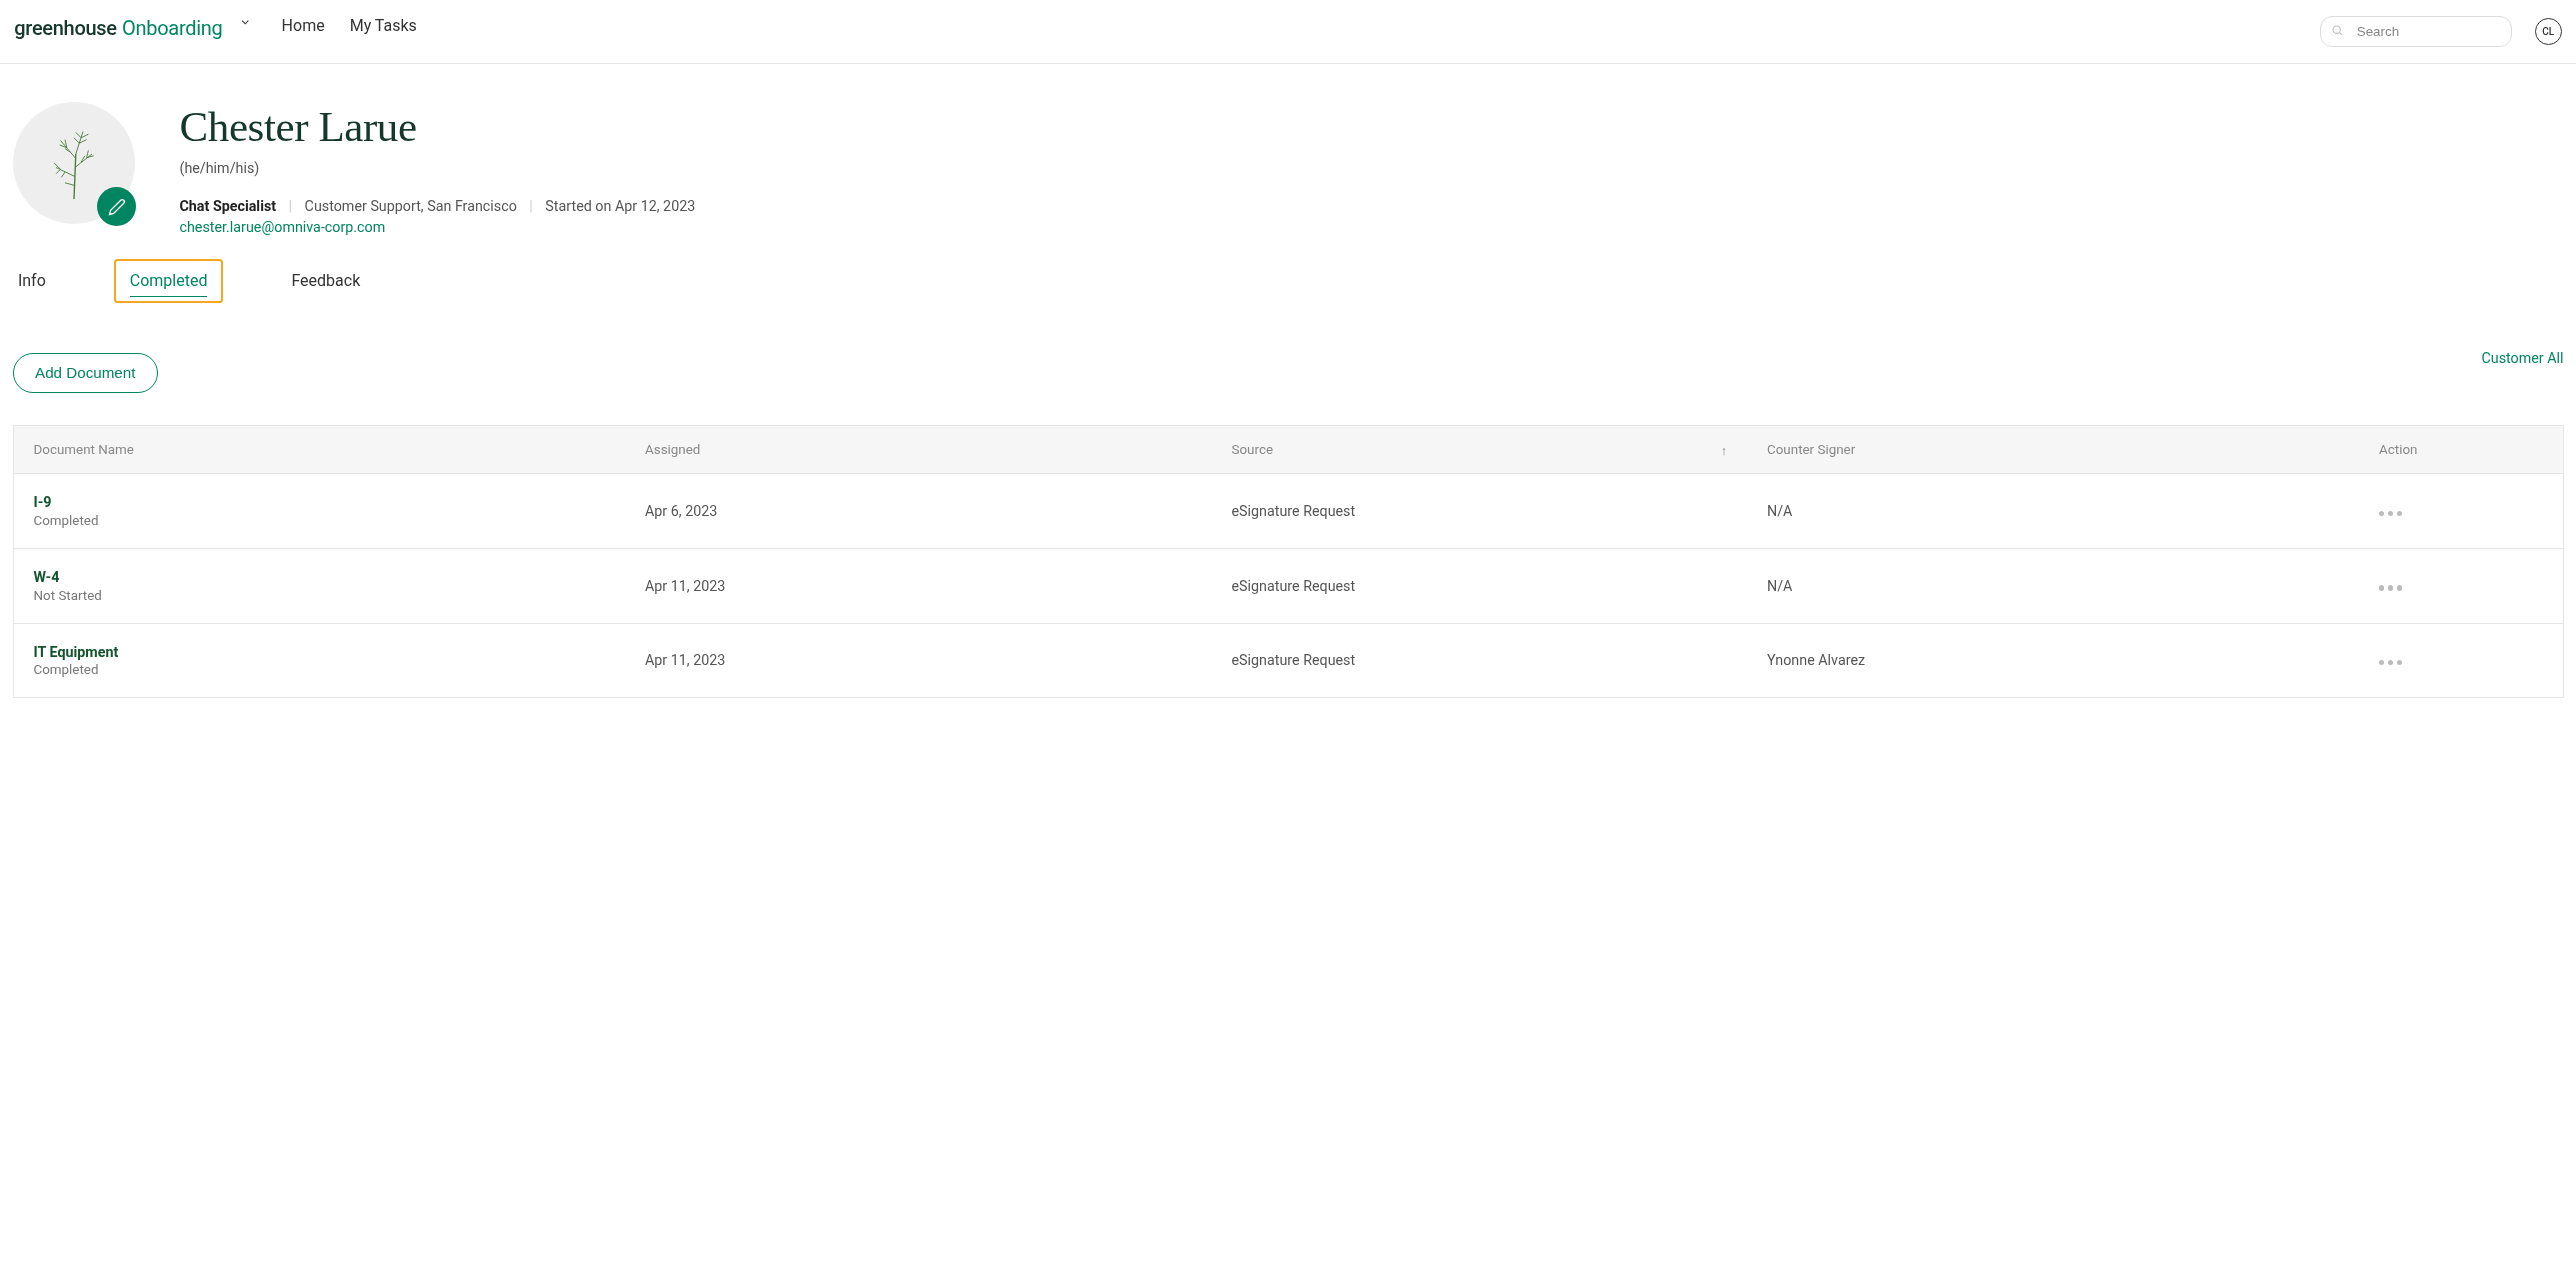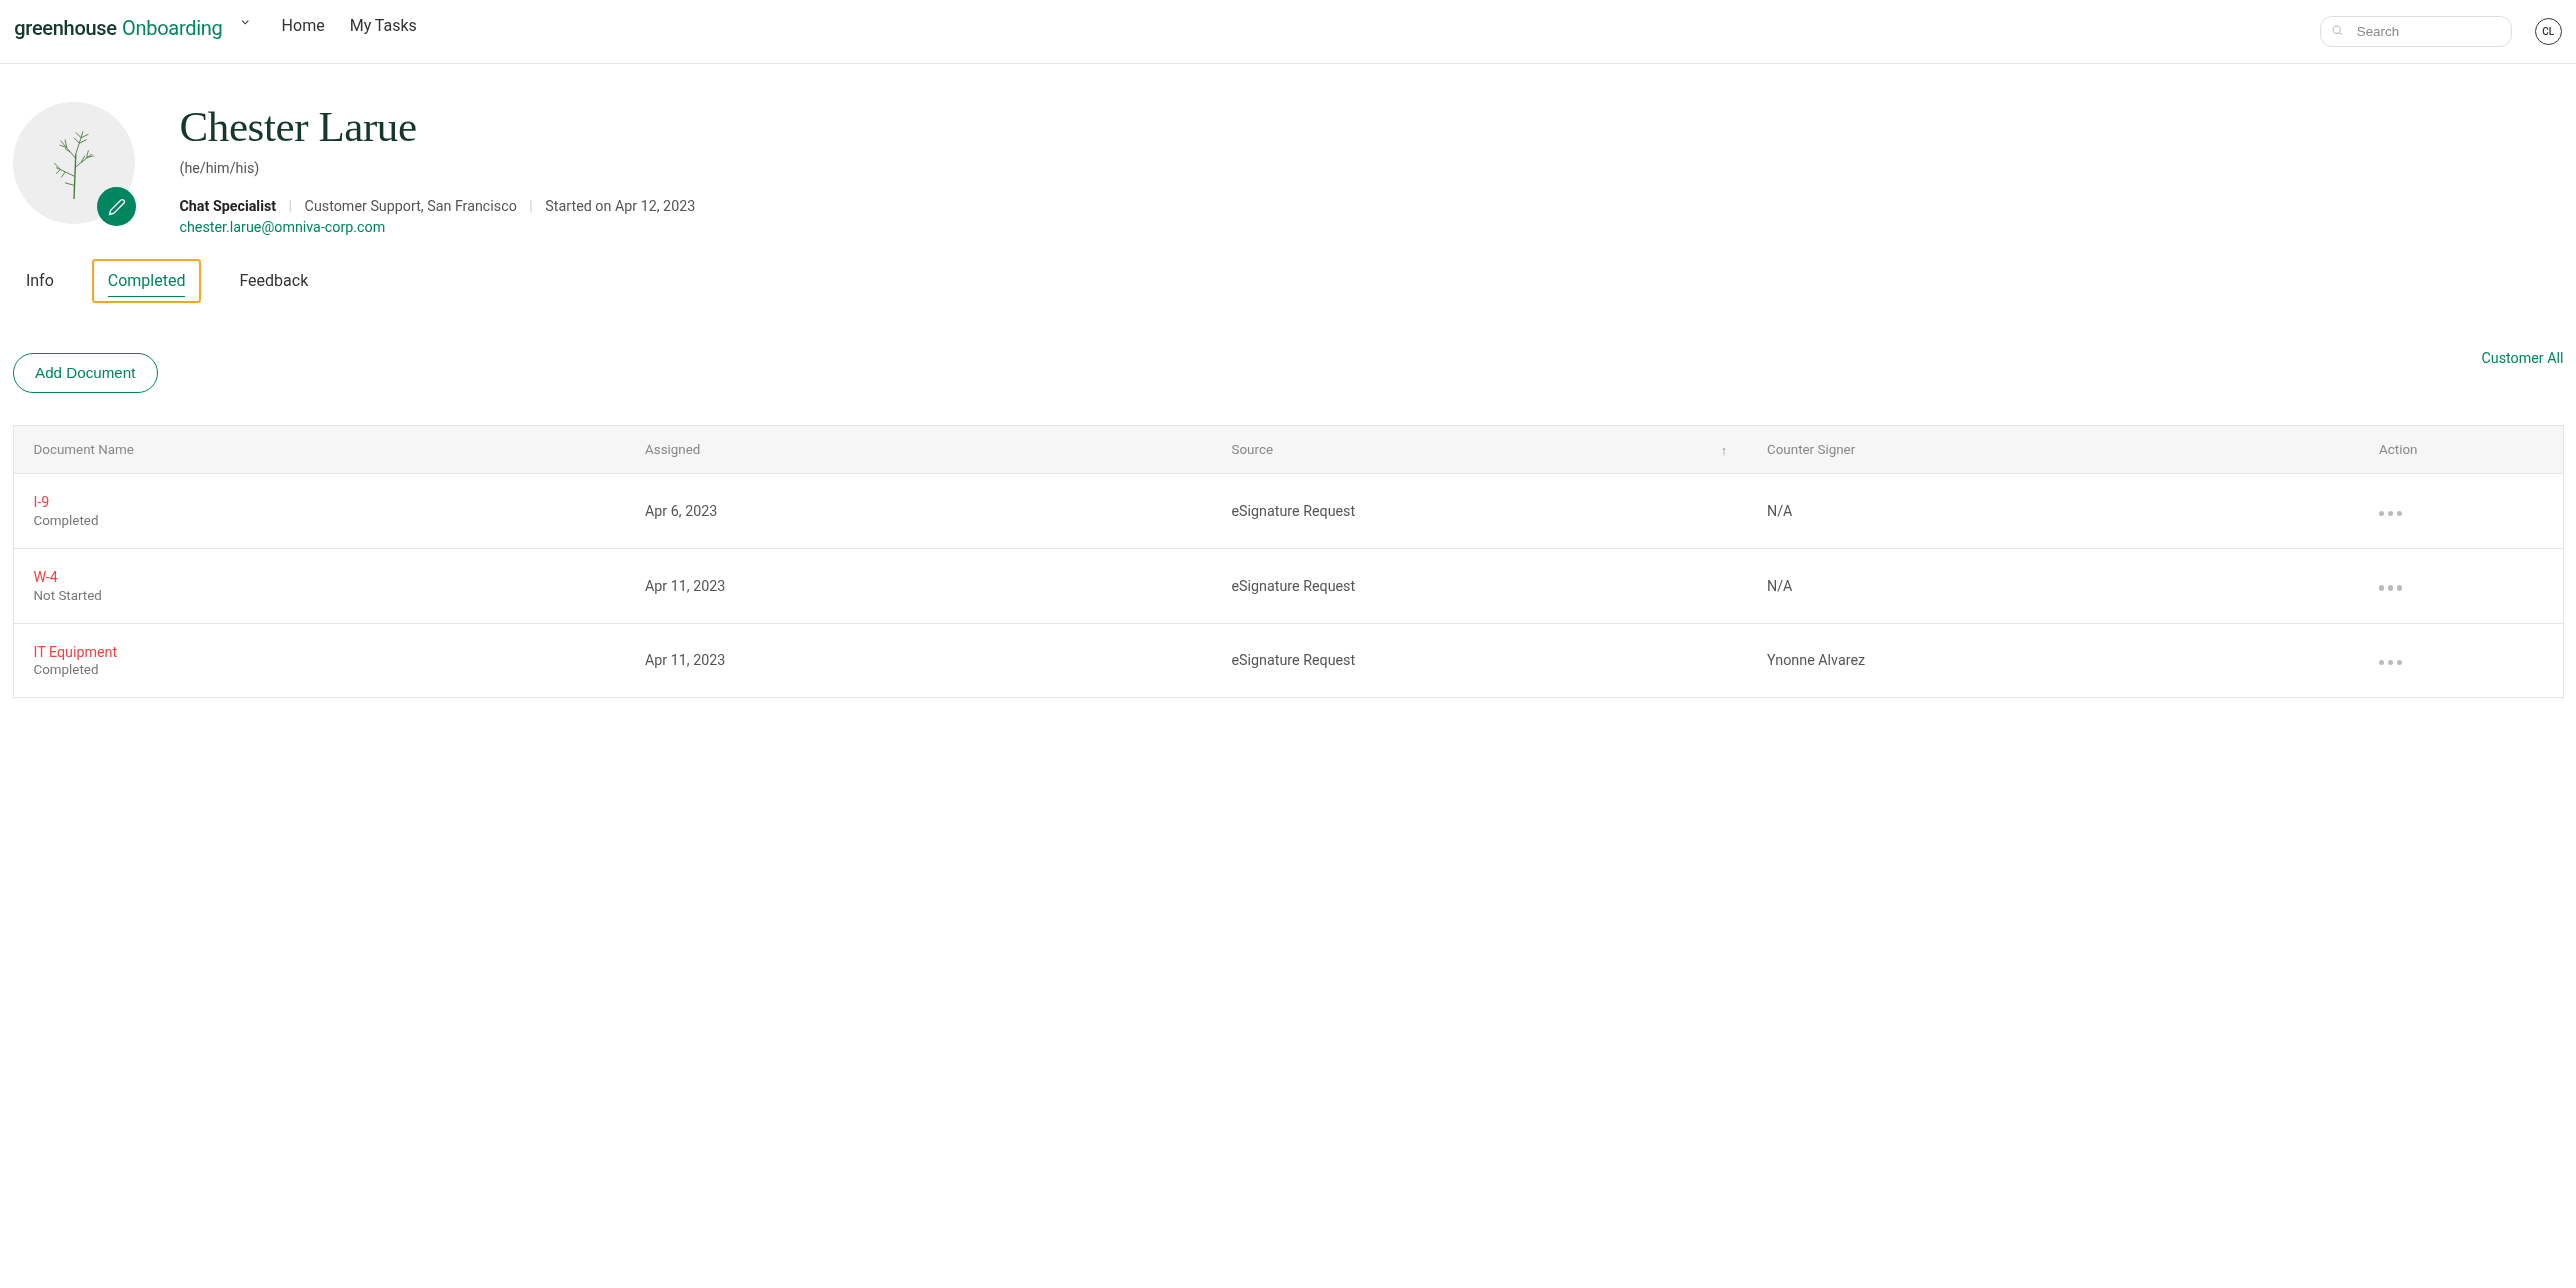--- a/index.html
+++ b/index.html
@@ -33,39 +33,39 @@
     .edit-badge svg { width: 18px; height: 18px; stroke: #fff; stroke-width: 1.8; fill: none; }
     .profile-info h1 { font-family: Georgia, "Times New Roman", serif; font-size: 43px; font-weight: 400; color: #15372c; margin-bottom: 9px; letter-spacing: -0.4px; }
     .pronouns { color: #555; font-size: 14.3px; margin-bottom: 21.5px; }
     .meta-line { display: flex; align-items: center; gap: 12.5px; font-size: 14.3px; margin-bottom: 5.4px; }
     .meta-line .role { font-weight: 700; color: #222; }
     .meta-line .sep { color: #ccc; }
     .meta-line .muted { color: #555; }
     .email-link { color: #008561; text-decoration: none; font-size: 14.3px; }
 
     
-    .tabs { display: flex; gap: 54px; margin-bottom: 27px; padding-left: 5.4px; margin-left: 8px; }
+    .tabs { display: flex; gap: 84px; margin-bottom: 27px; padding-left: 5.4px; }
     .tab { font-size: 16px; color: #333; cursor: pointer; padding: 5.4px 0; }
     .tab.active { color: #008561; border-bottom: 1.8px solid #008561; }
     .tab-highlight { position: relative; }
     .tab-highlight::before { content: ""; position: absolute; border: 2.7px solid #f5a623; border-radius: 3.6px; top: -7.2px; bottom: -7.2px; left: -16px; right: -16px; pointer-events: none; }
 
     
     .actions-row { display: flex; align-items: center; margin-bottom: 32px; }
     .add-doc-btn { border: 1.3px solid #008561; color: #008561; background: #fff; border-radius: 895px; padding: 10.8px 21.5px; font-size: 15.2px; cursor: pointer; margin-top: 29px; }
     .download-all { margin-left: auto; color: #008561; font-size: 14.3px; cursor: pointer; }
 
     
     .table { width: 100%; border: 0.9px solid #e5e5e5; border-collapse: collapse; }
     .table thead th { text-align: left; padding: 16px 20px; background: #f6f6f6; color: #888; font-weight: 400; font-size: 13.4px; border-bottom: 0.9px solid #e5e5e5; }
     .table thead th.source-col { position: relative; }
     .sort-arrow { position: absolute; right: 20px; top: 50%; transform: translateY(-50%); color: #888; font-size: 12.5px; }
     .table tbody td { padding: 20px 20px; border-bottom: 0.9px solid #e5e5e5; font-size: 14.3px; color: #555; }
     .table tbody tr:last-child td { border-bottom: none; }
-    .doc-name { font-weight: 400; color: #ef4444; margin-bottom: 2.7px; }
+    .doc-name { font-weight: 700; color: #14532d; margin-bottom: 2.7px; }
     .doc-status { color: #777; font-size: 13.4px; }
     .kebab { display: inline-flex; gap: 3.6px; cursor: pointer; }
     .kebab span { width: 5.4px; height: 5.4px; border-radius: 50%; background: #bbb; }
 
     .col-name { width: 24%; }
     .col-assigned { width: 23%; }
     .col-source { width: 21%; }
     .col-counter { width: 24%; }
     .col-action { width: 8%; }
   </style>

